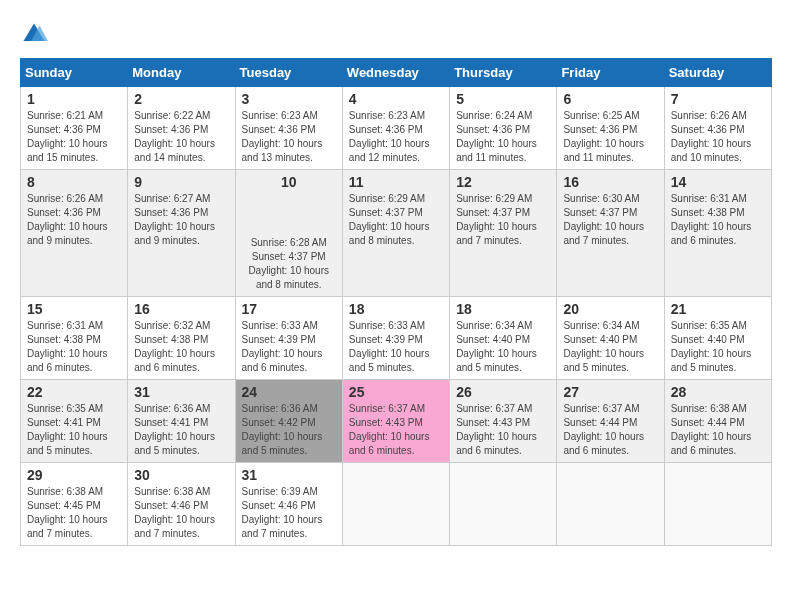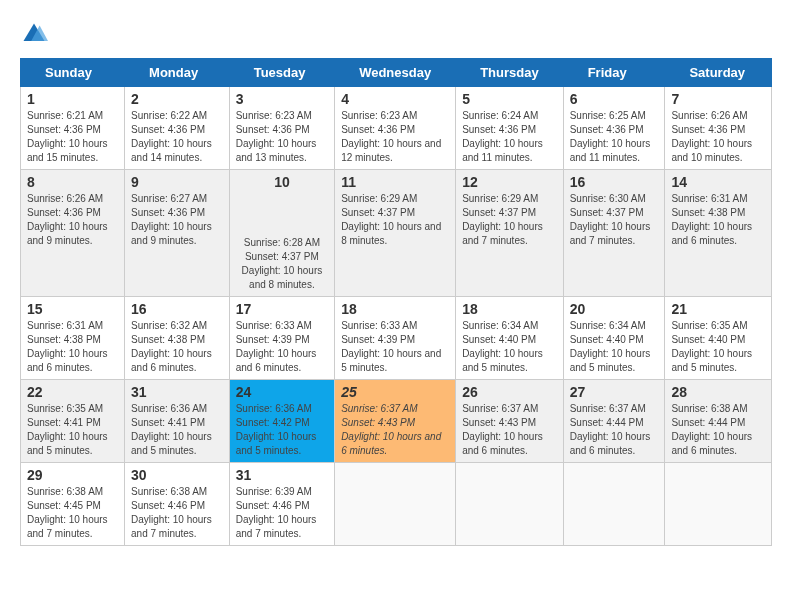--- a/index.html
+++ b/index.html
@@ -49,21 +49,21 @@
     }
     .calendar-table {
       width: 100%;
       border-collapse: collapse;
       font-size: 11px;
     }
     .calendar-table th {
       background-color: #1a6eb5;
       color: #fff;
       text-align: left;
-      padding: 6px 24px;
+      padding: 6px 4px;
       font-size: 13px;
       font-weight: bold;
       border: 1px solid #1a6eb5;
     }
     .calendar-table td {
       border: 1px solid #ccc;
       vertical-align: top;
       padding: 4px 6px;
       height: 80px;
       width: calc(100% / 7);
@@ -264,27 +264,27 @@
           <div class="day-info" style="white-space: pre-line;">Sunrise: 6:35 AM
 Sunset: 4:41 PM
 Daylight: 10 hours and 5 minutes.</div>
         </td>
         <td style="background-color: rgb(240, 240, 240);">
           <span class="day-number">31</span>
           <div class="day-info" style="white-space: pre-line;">Sunrise: 6:36 AM
 Sunset: 4:41 PM
 Daylight: 10 hours and 5 minutes.</div>
         </td>
-        <td style="background-color: #0ea5e9;">
+        <td style="background-color: #a3a3a3;">
           <span class="day-number">24</span>
           <div class="day-info" style="white-space: pre-line;">Sunrise: 6:36 AM
 Sunset: 4:42 PM
 Daylight: 10 hours and 5 minutes.</div>
         </td>
-        <td style="background-color: #fdba74; font-style: italic;">
+        <td style="background-color: #f9a8d4;">
           <span class="day-number">25</span>
           <div class="day-info" style="white-space: pre-line;">Sunrise: 6:37 AM
 Sunset: 4:43 PM
 Daylight: 10 hours and 6 minutes.</div>
         </td>
         <td style="background-color: rgb(240, 240, 240);">
           <span class="day-number">26</span>
           <div class="day-info" style="white-space: pre-line;">Sunrise: 6:37 AM
 Sunset: 4:43 PM
 Daylight: 10 hours and 6 minutes.</div>

